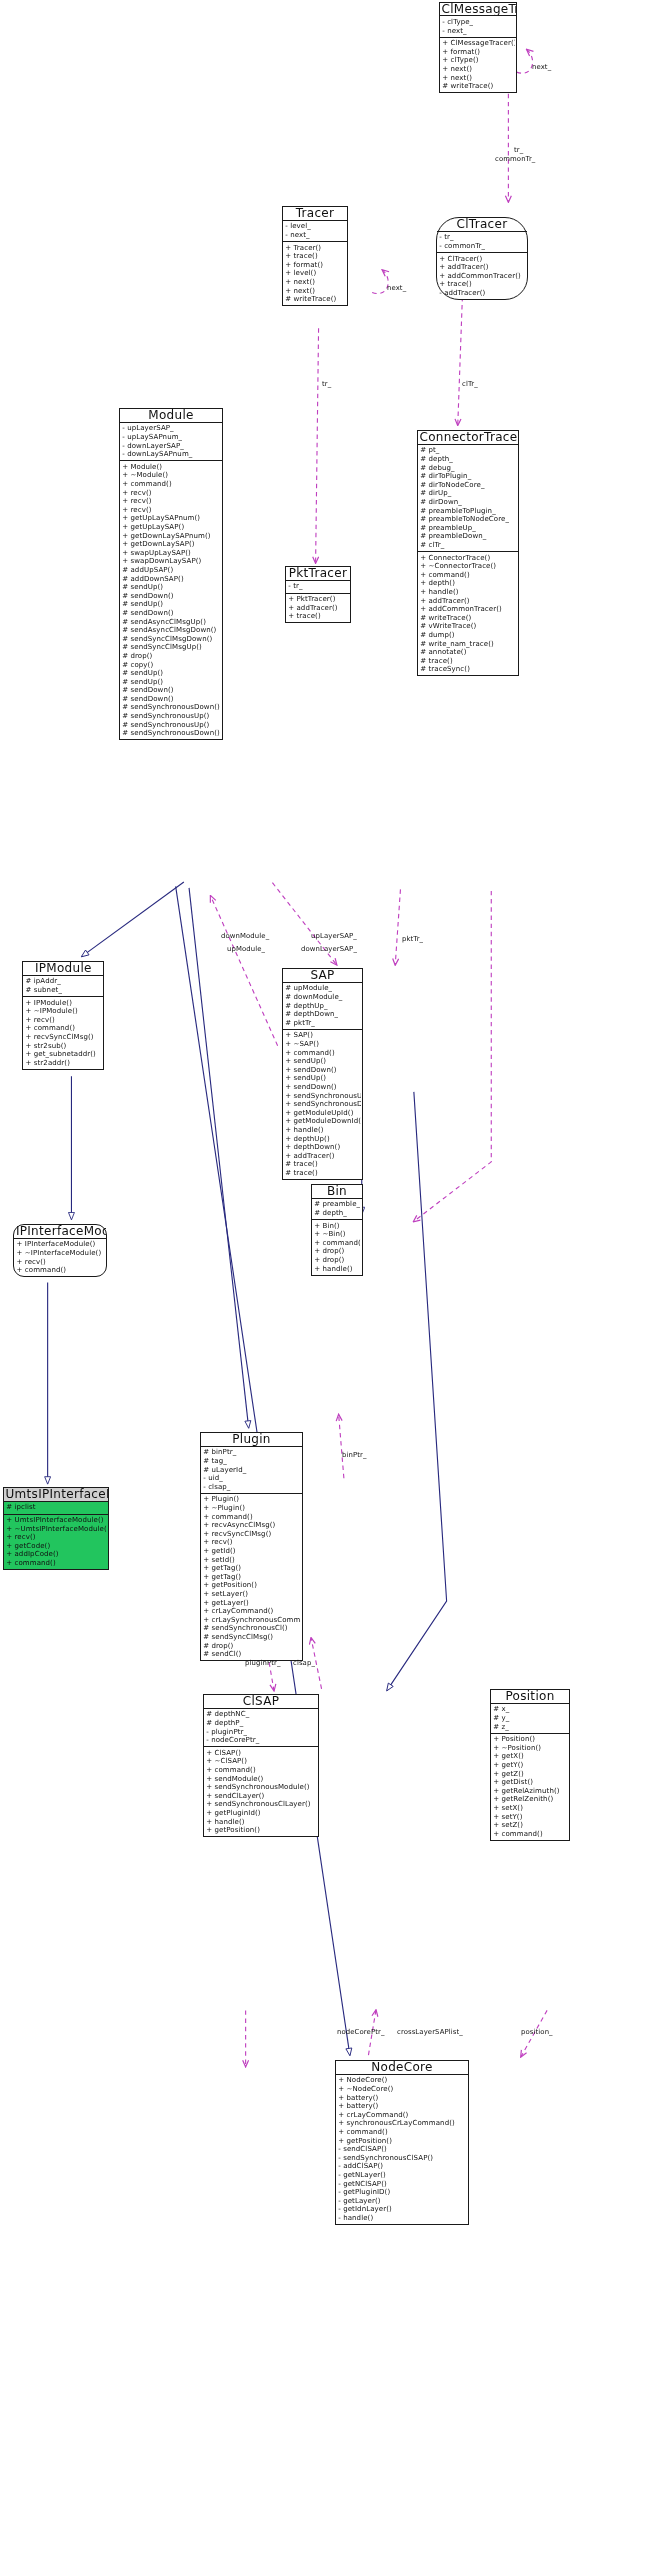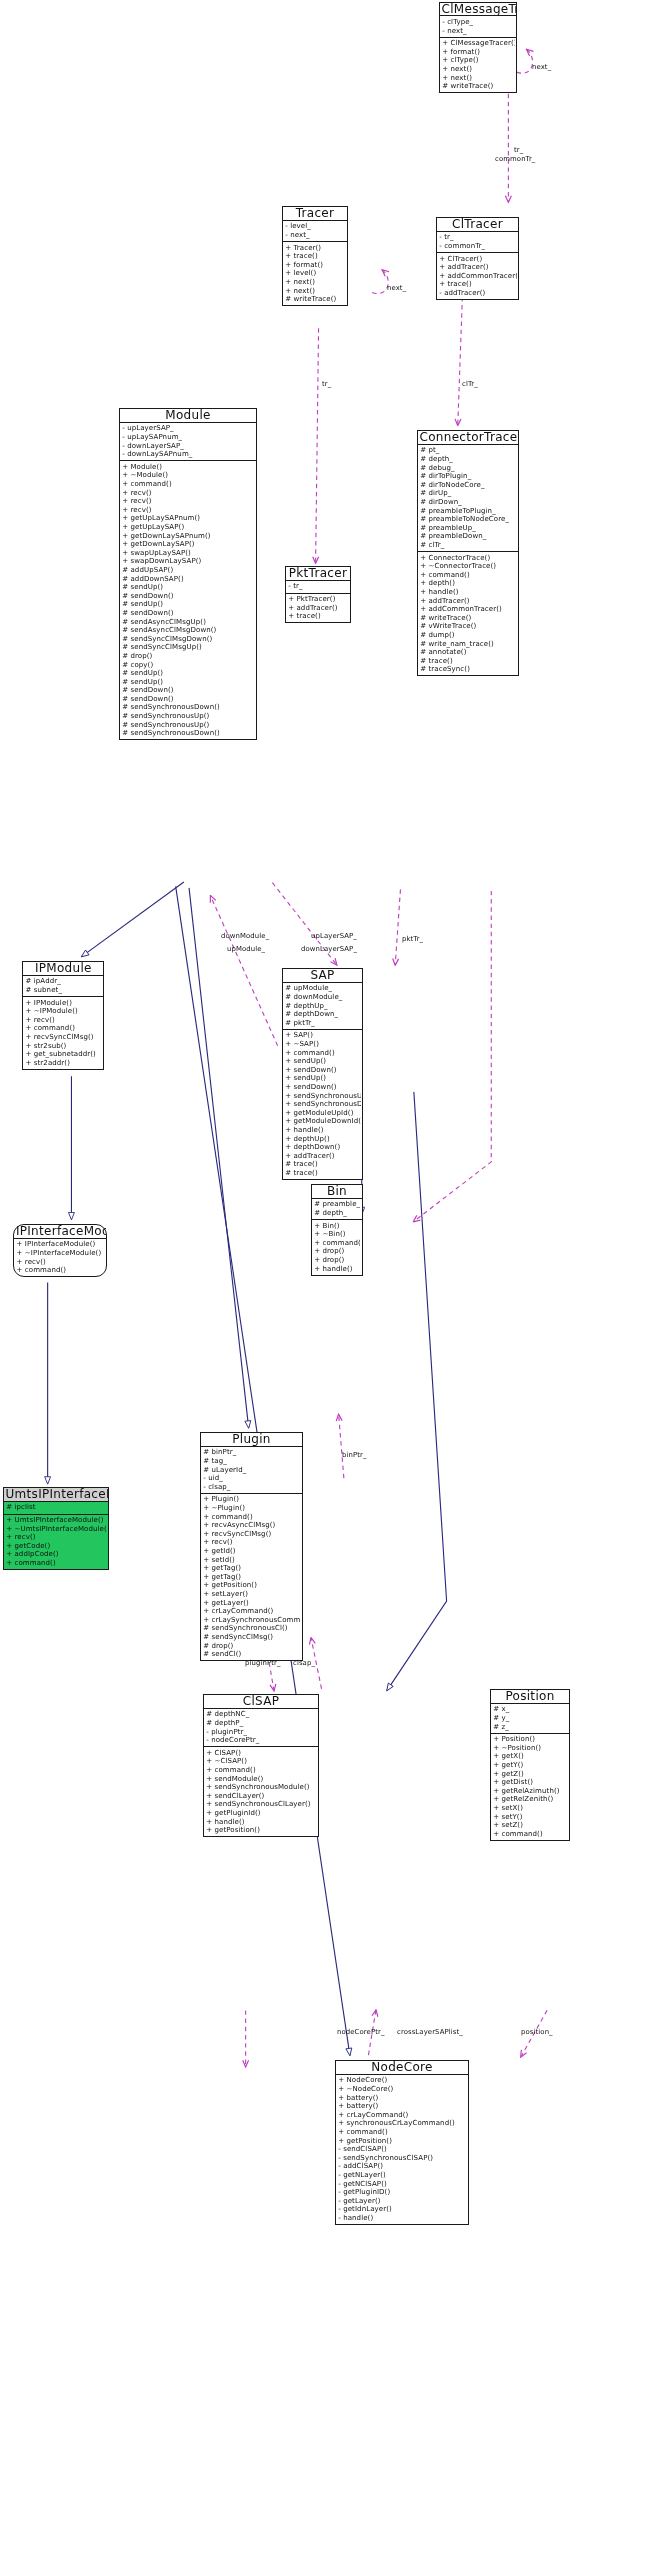--- a/index.html
+++ b/index.html
@@ -173,36 +173,36 @@
         <div class="row">+ Tracer()</div>
         <div class="row">+ trace()</div>
         <div class="row">+ format()</div>
         <div class="row">+ level()</div>
         <div class="row">+ next()</div>
         <div class="row">+ next()</div>
         <div class="row"># writeTrace()</div>
       </div>
   </div>
 
-  <div class="cls" id="box-ClTracer" style="left:436px;top:217px;width:83px;">
+  <div class="cls" id="box-ClTracer" style="left:436px;top:217px;width:92px;border-radius:23px;">
     <div class="title">ClTracer</div>
     <div class="attrs">
         <div class="row">- tr_</div>
         <div class="row">- commonTr_</div>
       </div>
     <div class="ops">
         <div class="row">+ ClTracer()</div>
         <div class="row">+ addTracer()</div>
         <div class="row">+ addCommonTracer()</div>
         <div class="row">+ trace()</div>
         <div class="row">- addTracer()</div>
       </div>
   </div>
 
-  <div class="cls" id="box-Module" style="left:119px;top:408px;width:138px;">
+  <div class="cls" id="box-Module" style="left:119px;top:408px;width:104px;">
     <div class="title">Module</div>
     <div class="attrs">
         <div class="row">- upLayerSAP_</div>
         <div class="row">- upLaySAPnum_</div>
         <div class="row">- downLayerSAP_</div>
         <div class="row">- downLaySAPnum_</div>
       </div>
     <div class="ops">
         <div class="row">+ Module()</div>
         <div class="row">+ ~Module()</div>

